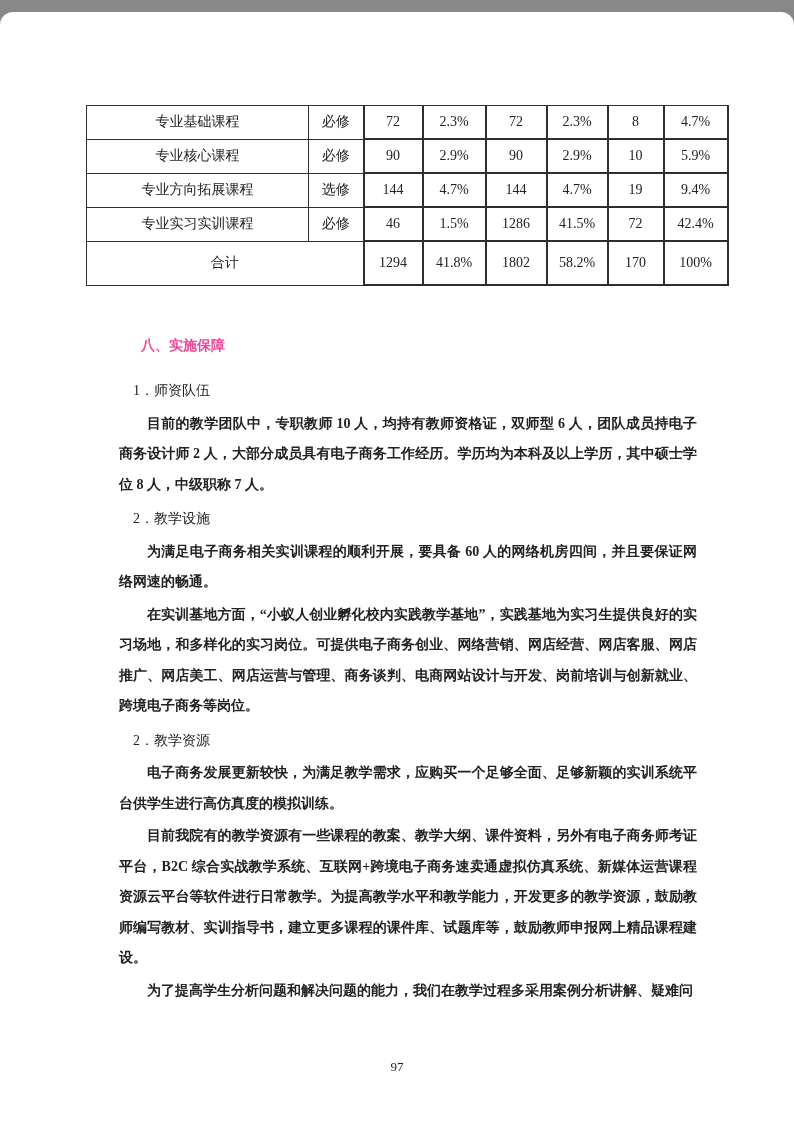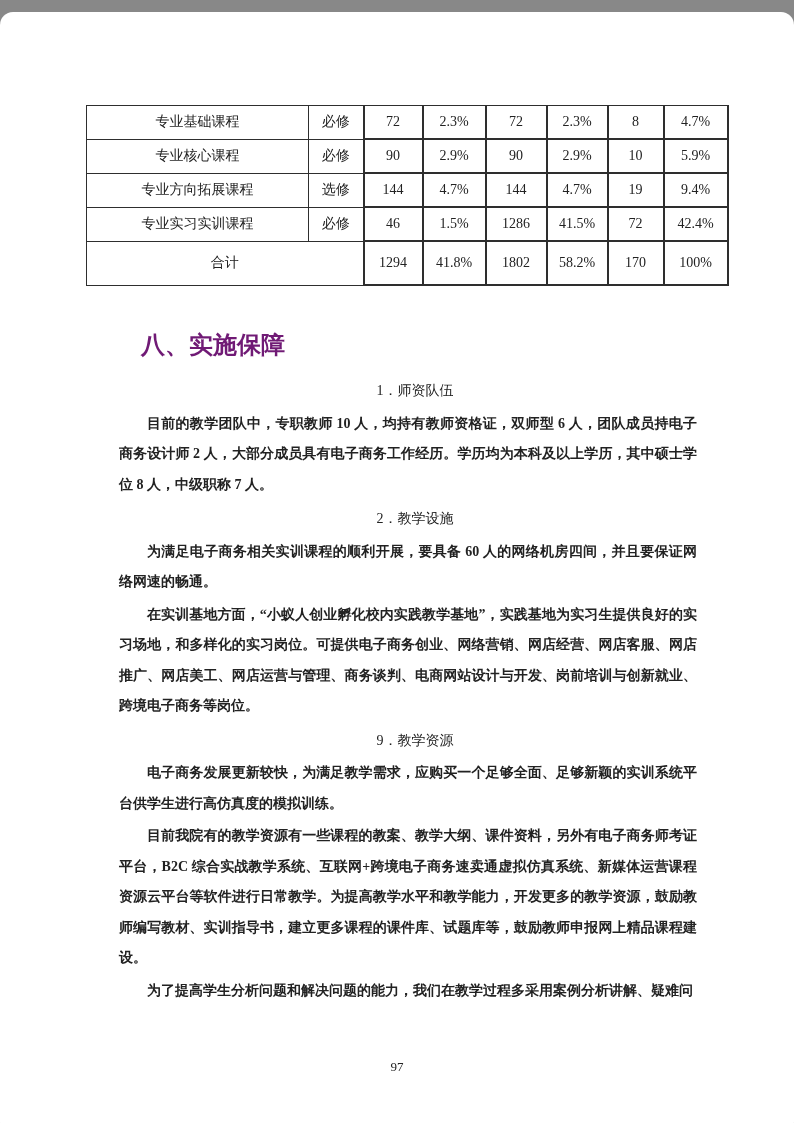--- a/index.html
+++ b/index.html
@@ -35,29 +35,28 @@
   table.curr tr.total td{height:42px;}
   
   .main{
     position:absolute;left:119px;top:318px;width:578px;
     font-size:14px;
   }
   .heading{
     margin:0 0 16px 22px;
     font-family:"Liberation Sans","DejaVu Sans",sans-serif;
     font-weight:bold;
-    font-size:24px;
+    font-size:14px;
     line-height:30px;
-    color:#701a75;
+    color:#ec4899;
   }
   .item{
     margin:4px 0 0 0;
     line-height:30.5px;
     text-indent:14px;
-    text-align:center;
   }
   .para{
     margin:2px 0 0 0;
     line-height:30.5px;
     text-align:justify;
     text-indent:28px;
     font-weight:bold;
   }
   .page-number{
     position:absolute;left:0;right:0;top:1047px;
@@ -137,21 +136,21 @@
   <div class="main">
     <h2 class="heading">八、实施保障</h2>
 
     <p class="item">1．师资队伍</p>
     <p class="para">目前的教学团队中，专职教师 10 人，均持有教师资格证，双师型 6 人，团队成员持电子商务设计师 2 人，大部分成员具有电子商务工作经历。学历均为本科及以上学历，其中硕士学位 8 人，中级职称 7 人。</p>
 
     <p class="item">2．教学设施</p>
     <p class="para">为满足电子商务相关实训课程的顺利开展，要具备 60 人的网络机房四间，并且要保证网络网速的畅通。</p>
     <p class="para">在实训基地方面，“小蚁人创业孵化校内实践教学基地”，实践基地为实习生提供良好的实习场地，和多样化的实习岗位。可提供电子商务创业、网络营销、网店经营、网店客服、网店推广、网店美工、网店运营与管理、商务谈判、电商网站设计与开发、岗前培训与创新就业、跨境电子商务等岗位。</p>
 
-    <p class="item">9．教学资源</p>
+    <p class="item">2．教学资源</p>
     <p class="para">电子商务发展更新较快，为满足教学需求，应购买一个足够全面、足够新颖的实训系统平台供学生进行高仿真度的模拟训练。</p>
     <p class="para">目前我院有的教学资源有一些课程的教案、教学大纲、课件资料，另外有电子商务师考证平台，B2C 综合实战教学系统、互联网+跨境电子商务速卖通虚拟仿真系统、新媒体运营课程资源云平台等软件进行日常教学。为提高教学水平和教学能力，开发更多的教学资源，鼓励教师编写教材、实训指导书，建立更多课程的课件库、试题库等，鼓励教师申报网上精品课程建设。</p>
 
     <p class="para">为了提高学生分析问题和解决问题的能力，我们在教学过程多采用案例分析讲解、疑难问</p>
   </div>
 
   <div class="page-number">97</div>
 
 </div>
 

